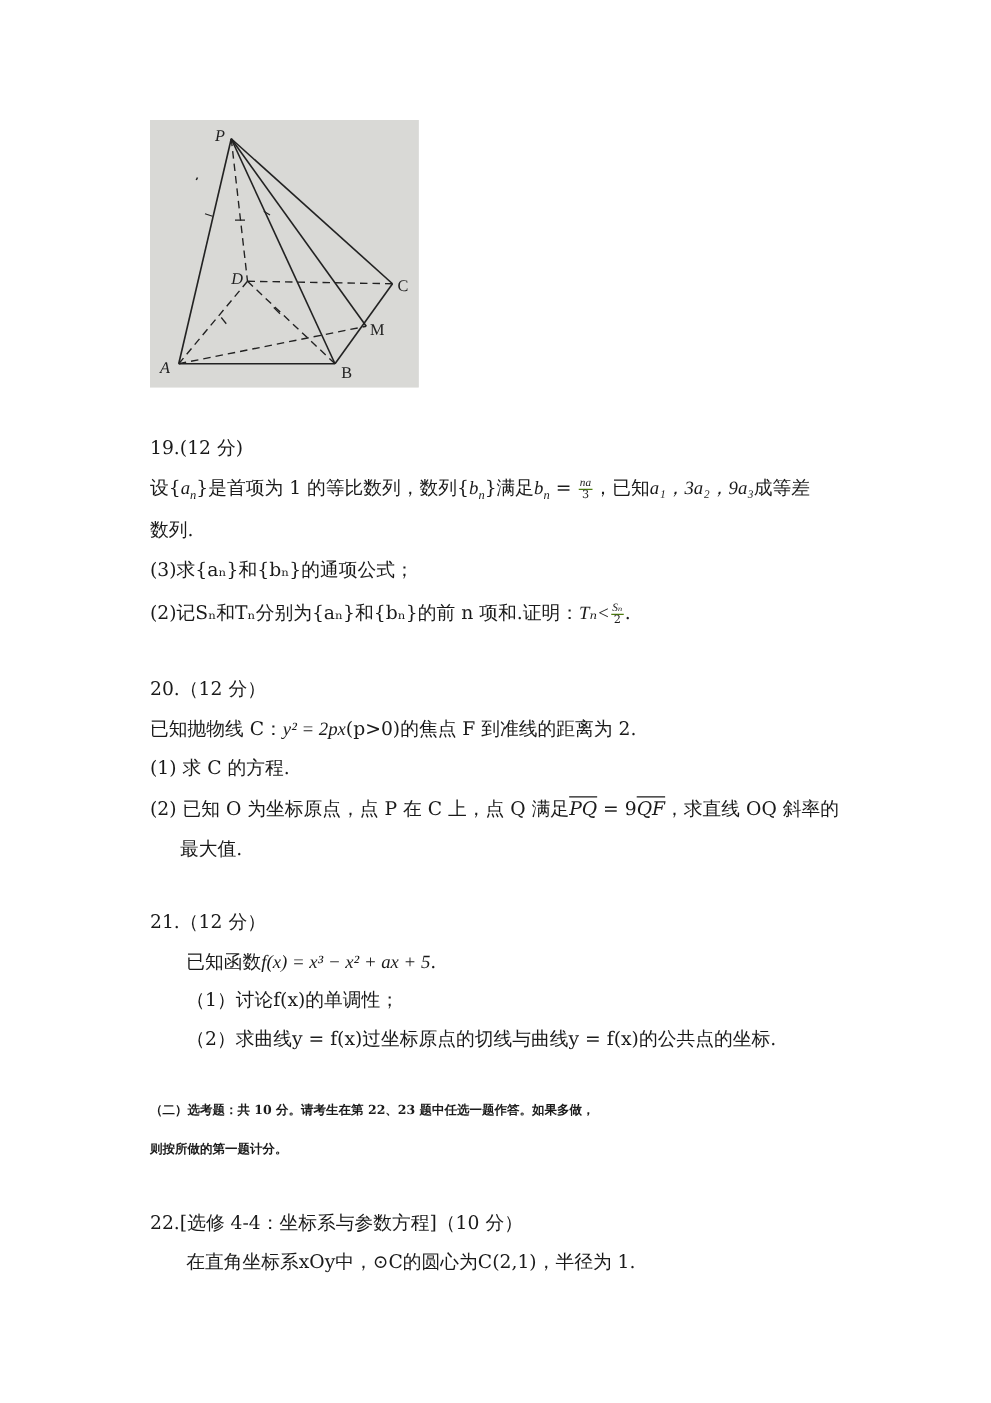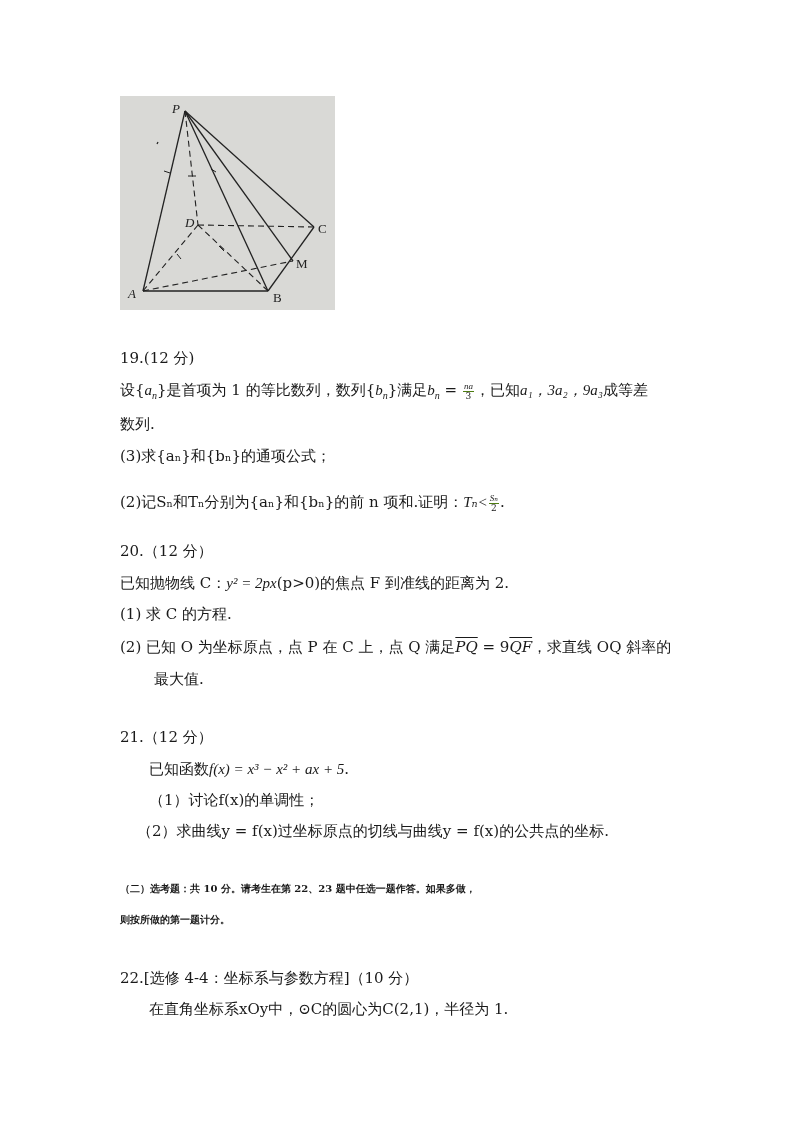--- a/index.html
+++ b/index.html
@@ -60,38 +60,38 @@
     </g>
   </svg>
 </div>
 
 <div class="abs txt" style="left:120px; top:348px;">19.(12 分)</div>
 <div class="abs txt" style="left:120px; top:380px;">
   <span>设{</span><span class="math">a</span><sub class="math">n</sub><span>}是首项为 1 的等比数列，数列{</span><span class="math">b</span><sub class="math">n</sub><span>}满足</span><span class="math">b</span><sub class="math">n</sub><span> = </span><span class="frac"><span class="num math">na</span><span class="den">3</span></span><span>，已知</span><span class="math">a₁，3a₂，9a₃</span><span>成等差</span>
 </div>
 <div class="abs txt" style="left:120px; top:414px;">数列.</div>
 <div class="abs txt" style="left:120px; top:446px;">(3)求{aₙ}和{bₙ}的通项公式；</div>
-<div class="abs txt" style="left:120px; top:480px;margin-top:12px;">
+<div class="abs txt" style="left:120px; top:480px;">
   <span>(2)记Sₙ和Tₙ分别为{aₙ}和{bₙ}的前 n 项和.证明：</span><span class="math">Tₙ&lt;</span><span class="frac"><span class="num math">Sₙ</span><span class="den">2</span></span><span>.</span>
 </div>
 
 <div class="abs txt" style="left:120px; top:541px;">20.（12 分）</div>
 <div class="abs txt" style="left:120px; top:573px;">
   <span>已知抛物线 C：</span><span class="math">y² = 2px</span><span>(p&gt;0)的焦点 F 到准线的距离为 2.</span>
 </div>
 <div class="abs txt" style="left:120px; top:604px;">(1) 求 C 的方程.</div>
 <div class="abs txt" style="left:120px; top:637px;">
   <span>(2) 已知 O 为坐标原点，点 P 在 C 上，点 Q 满足</span><span class="vec">PQ</span><span> = 9</span><span class="vec">QF</span><span>，求直线 OQ 斜率的</span>
 </div>
-<div class="abs txt" style="left:144px; top:669px;margin-left:10px;">最大值.</div>
+<div class="abs txt" style="left:144px; top:669px;">最大值.</div>
 
 <div class="abs txt" style="left:120px; top:727px;">21.（12 分）</div>
 <div class="abs txt" style="left:149px; top:759px;">
   <span>已知函数</span><span class="math">f(x) = x³ − x² + ax + 5</span><span>.</span>
 </div>
 <div class="abs txt" style="left:149px; top:790px;">（1）讨论f(x)的单调性；</div>
-<div class="abs txt" style="left:137px; top:821px;">（2）求曲线y = f(x)过坐标原点的切线与曲线y = f(x)的公共点的坐标.</div>
+<div class="abs txt" style="left:149px; top:821px;">（2）求曲线y = f(x)过坐标原点的切线与曲线y = f(x)的公共点的坐标.</div>
 
 <div class="abs txt bold" style="left:120px; top:879px;">（二）选考题：共 10 分。请考生在第 22、23 题中任选一题作答。如果多做，</div>
 <div class="abs txt bold" style="left:120px; top:910px;">则按所做的第一题计分。</div>
 
 <div class="abs txt" style="left:120px; top:968px;">22.[选修 4-4：坐标系与参数方程]（10 分）</div>
 <div class="abs txt" style="left:149px; top:999px;">在直角坐标系xOy中，⊙C的圆心为C(2,1)，半径为 1.</div>
 
 </body></html>

